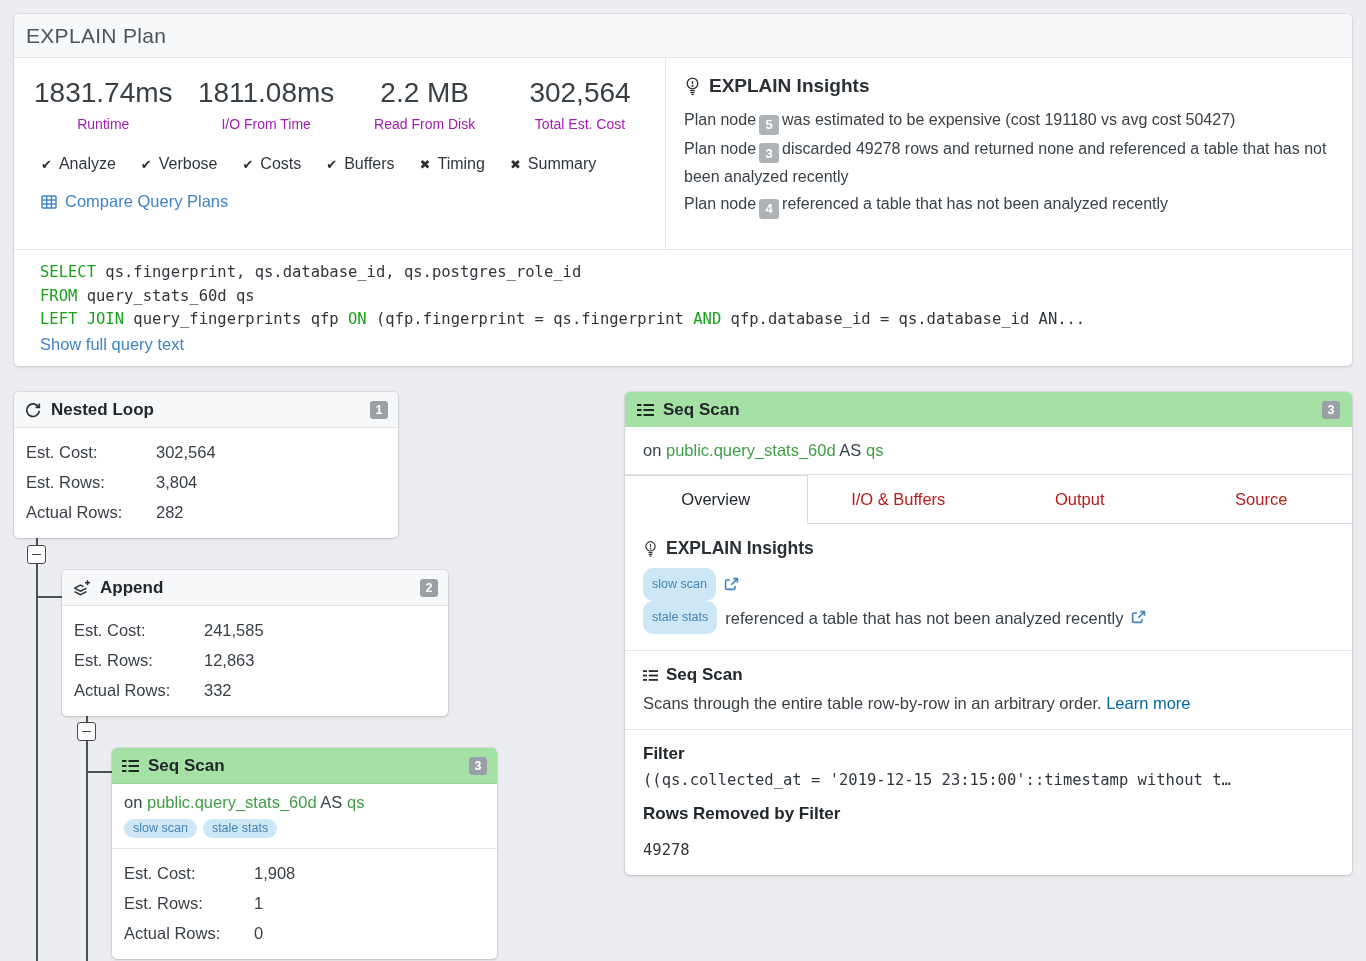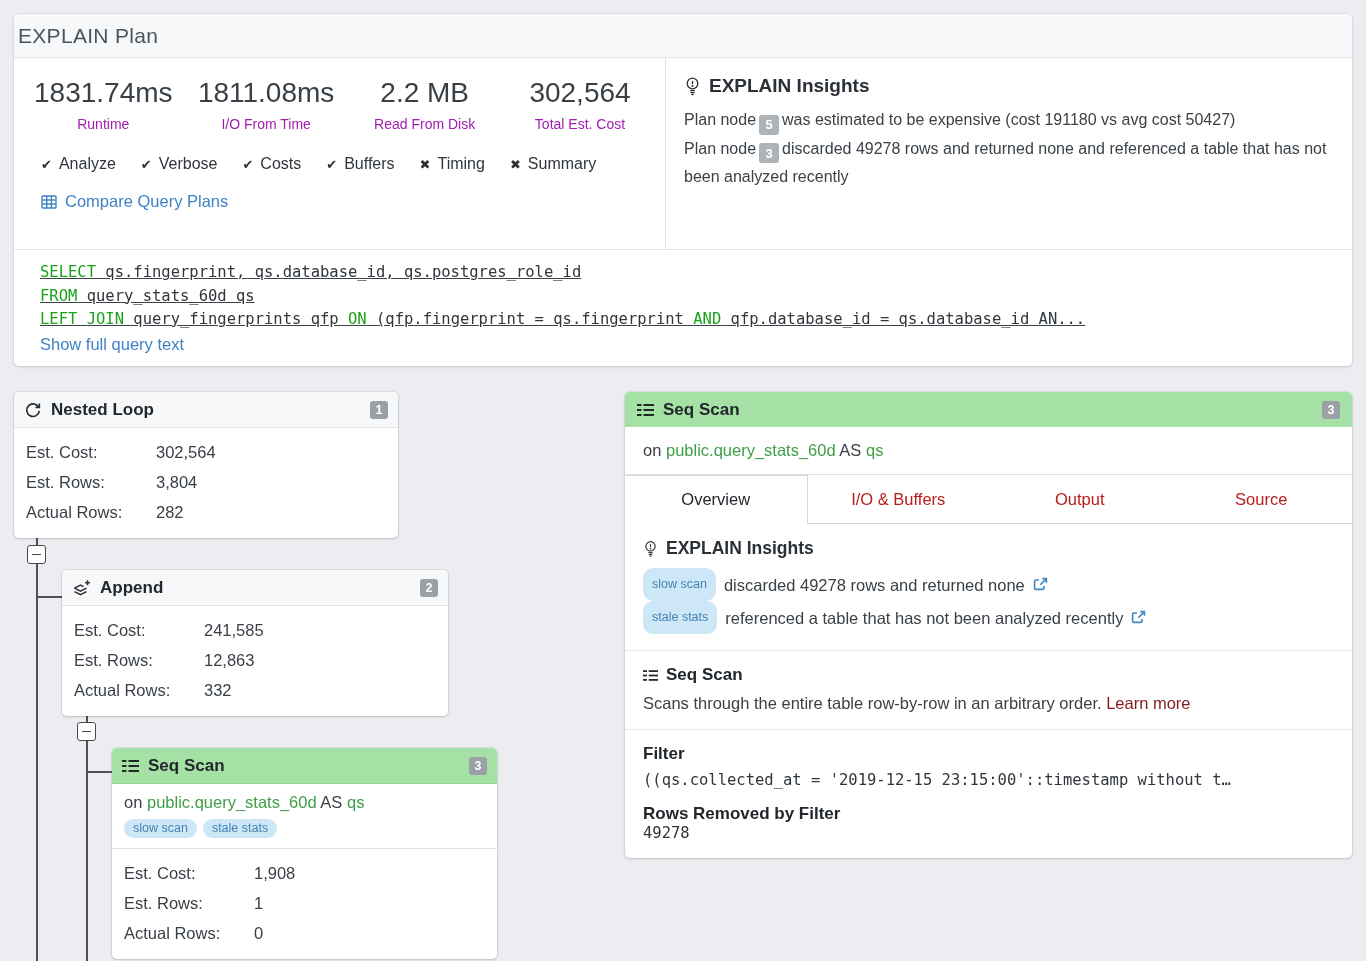--- a/index.html
+++ b/index.html
@@ -15,21 +15,21 @@
 
   
   .top-card {
     position:absolute; left:14px; top:14px; width:1338px;
     background:#fff; border-radius:5px;
     box-shadow:0 1px 3px rgba(16,22,26,.14), 0 0 0 1px rgba(16,22,26,.04);
   }
   .top-header {
     height:44px; background:#f7f8fa; border-bottom:1px solid #e4e6e9;
     border-radius:5px 5px 0 0;
-    display:flex; align-items:center; padding:0 4px;
+    display:flex; align-items:center; padding:0 12px;
   }
   .page-title { font-size:21px; font-weight:400; color:#4c545c; letter-spacing:.3px; }
   .spacer { flex:1; }
   .plan-selector {
     display:flex; align-items:center; gap:7px;
     height:28px; padding:0 12px; font-size:15px; color:#3a4147;
     background:#f3f4f6; border:1px solid #ccd0d5; border-radius:7px; cursor:pointer;
     font-family:"Liberation Sans", sans-serif;
   }
   .caret-down { width:0; height:0; border-left:5px solid transparent; border-right:5px solid transparent; border-top:6px solid #3a4147; }
@@ -48,21 +48,21 @@
 
   .insights-col { flex:1; padding:17px 20px 0 18px; }
   .ins-title { display:flex; align-items:center; gap:8px; font-size:19px; font-weight:600; color:#2a3036; margin-bottom:9px; }
   .ins-item { font-size:16px; line-height:27px; color:#3a4147; }
   .node-ref {
     display:inline-flex; align-items:center; justify-content:center;
     width:20px; height:20px; margin:0 3px; vertical-align:-4px;
     background:#aeb3b8; color:#fff; font-size:13px; font-weight:700; border-radius:3px; cursor:pointer;
   }
 
-  .sql-section { padding:11px 34px 12px 26px;text-decoration:underline; }
+  .sql-section { padding:11px 34px 12px 26px; }
   .code-line { font-family:"DejaVu Sans Mono", monospace; font-size:15.5px; line-height:23.5px; color:#30363c; white-space:pre; }
   .kw { color:#18a318; }
   .show-full { display:inline-block; margin-top:3px; font-size:16.5px; color:#3f83c4; text-decoration:none; cursor:pointer; }
 
   
   .node-card {
     position:absolute; background:#fff; border-radius:5px;
     box-shadow:0 1px 3px rgba(16,22,26,.16), 0 0 0 1px rgba(16,22,26,.06);
     cursor:pointer;
   }
@@ -119,24 +119,24 @@
     color:#23282d; background:#fff;
     border:1px solid #d5d9dd; border-bottom:1px solid #fff; margin-bottom:-1px;
     border-left:none;
   }
   .dsection { padding:14px 18px 16px 18px; border-bottom:1px solid #e6e8eb; }
   .dsection:last-child { border-bottom:none; }
   .d-ins-title { display:flex; align-items:center; gap:8px; font-size:17.5px; font-weight:600; color:#2a3036; margin-bottom:9px; }
   .d-ins-item { font-size:16.5px; line-height:28px; color:#3a4147; display:flex; align-items:center; gap:8px; }
   .ninfo-title { display:flex; align-items:center; gap:8px; font-size:17px; font-weight:700; color:#22272c; }
   .ninfo-desc { font-size:16.5px; color:#3a4147; margin-top:9px; }
-  .blue-link { color:#7f1d1d; text-decoration:none; cursor:pointer; }
+  .blue-link { color:#0369a1; text-decoration:none; cursor:pointer; }
   .f-label { font-size:17px; font-weight:700; color:#22272c; }
   .f-expr { font-size:15.5px; color:#30363c; margin:7px 0 15px 0; white-space:nowrap; overflow:hidden; }
-  .f-val { font-size:15.5px; color:#30363c; margin-top:0; }
+  .f-val { font-size:15.5px; color:#30363c; margin-top:17px; }
   .ext-icon { flex:0 0 auto; cursor:pointer; }
 
   svg { display:block; }
 </style>
 </head>
 <body>
 
 <div class="app">
 
   <section class="top-card">
@@ -214,20 +214,21 @@
                 <circle cx="8.5" cy="9" r="0.4" fill="#2a3036"></circle>
                 <line x1="6.2" y1="13.6" x2="10.8" y2="13.6"></line>
                 <line x1="6.5" y1="15.6" x2="10.5" y2="15.6"></line>
                 <line x1="7.3" y1="17.5" x2="9.7" y2="17.5"></line>
               </svg>
           </span>
           <span>EXPLAIN Insights</span>
         </div>
         <p class="ins-item"><span>Plan node</span><span class="node-ref">5</span><span>was estimated to be expensive (cost 191180 vs avg cost 50427)</span></p>
         <p class="ins-item"><span>Plan node</span><span class="node-ref">3</span><span>discarded 49278 rows and returned none and referenced a table that has not been analyzed recently</span></p>
+        <p class="ins-item"><span>Plan node</span><span class="node-ref">4</span><span>referenced a table that has not been analyzed recently</span></p>
       </div>
     </div>
 
     <div class="sql-section">
       <div class="code-line"><span class="kw">SELECT</span><span> qs.fingerprint, qs.database_id, qs.postgres_role_id</span></div>
       <div class="code-line"><span class="kw">FROM</span><span> query_stats_60d qs</span></div>
       <div class="code-line"><span class="kw">LEFT JOIN</span><span> query_fingerprints qfp </span><span class="kw">ON</span><span> (qfp.fingerprint = qs.fingerprint </span><span class="kw">AND</span><span> qfp.database_id = qs.database_id AN...</span></div>
       <a class="show-full">Show full query text</a>
     </div>
   </section>
@@ -380,21 +381,20 @@
               <circle cx="8.5" cy="9" r="0.4" fill="#2a3036"></circle>
               <line x1="6.2" y1="13.6" x2="10.8" y2="13.6"></line>
               <line x1="6.5" y1="15.6" x2="10.5" y2="15.6"></line>
               <line x1="7.3" y1="17.5" x2="9.7" y2="17.5"></line>
             </svg>
         </span>
         <span>EXPLAIN Insights</span>
       </div>
       <div class="d-ins-item">
         <span class="tag-pill">slow scan</span>
-        <span>discarded 49278 rows and returned none</span>
         <span class="ext-icon">
           <svg width="15" height="15" viewBox="0 0 14 14" fill="none" stroke="#3f83c4" stroke-width="1.5">
               <path d="M5.5 2.8 H2.6 a1.1 1.1 0 0 0 -1.1 1.1 v6.5 a1.1 1.1 0 0 0 1.1 1.1 h6.5 a1.1 1.1 0 0 0 1.1 -1.1 V8.5"></path>
               <path d="M6.8 7.2 L12.3 1.7"></path>
               <path d="M8.7 1.5 h3.8 v3.8"></path>
             </svg>
         </span>
       </div>
       <div class="d-ins-item">
         <span class="tag-pill">stale stats</span>

